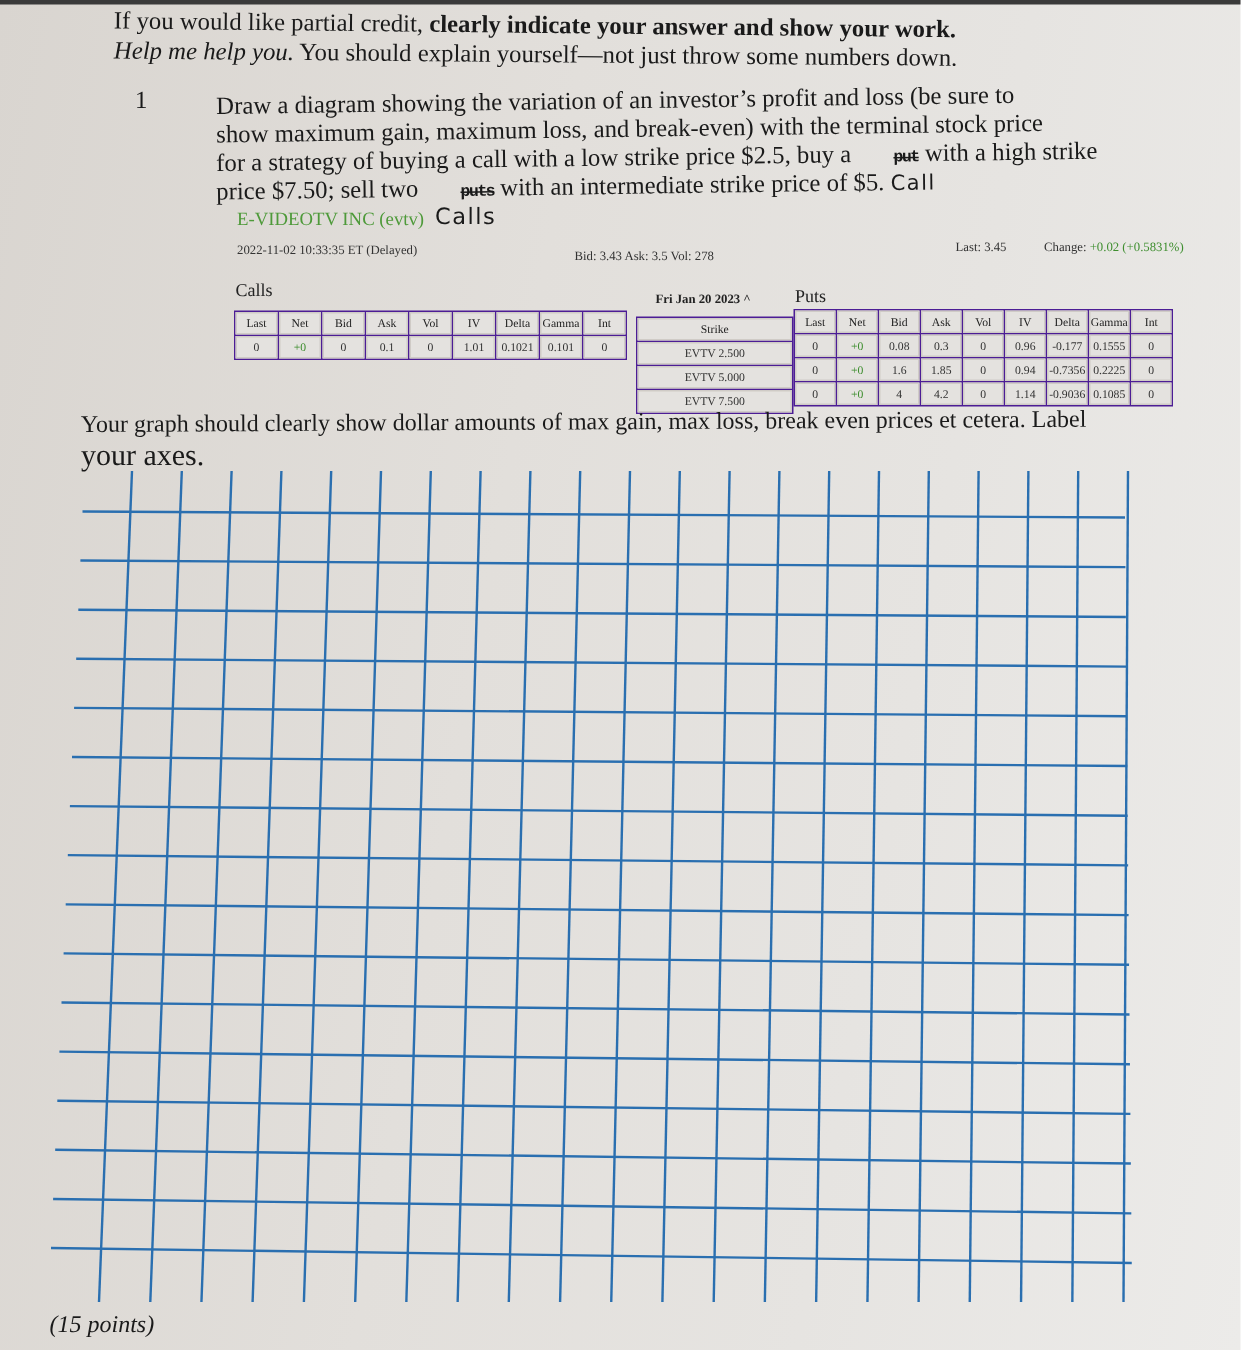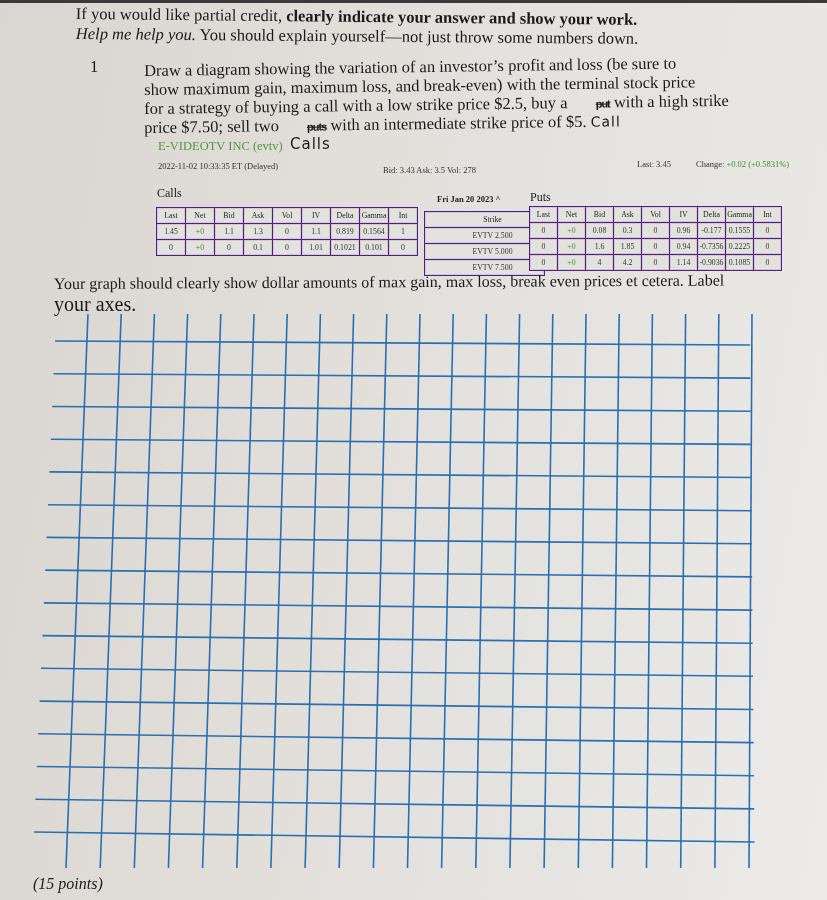--- a/index.html
+++ b/index.html
@@ -11,40 +11,40 @@
     color: #1a1a1a;
   }
   .topbar { position:absolute; left:0; top:0; width:827px; height:3px; background:#3a3a3a; }
   .instr { position:absolute; left:76px; font-size:16.5px; line-height:19px; white-space:nowrap; }
   #instr1 { top:4px; transform: rotate(0.6deg); transform-origin:left top; }
   #instr2 { top:24px; transform: rotate(0.5deg); transform-origin:left top; }
   .bold { font-weight:bold; }
   .ital { font-style:italic; }
   #qnum { position:absolute; left:90px; top:57px; font-size:16.5px; }
   .qline { position:absolute; left:144px; font-size:16.5px; white-space:nowrap; transform: rotate(-0.8deg); transform-origin:left top; }
-  .strike-hand { font-family:Liberation Sans, sans-serif; font-size:11px; font-weight:bold; letter-spacing:-1px; text-decoration: line-through; padding-left: 24px; }
+  .strike-hand { font-family:Liberation Mono, monospace; font-size:11px; font-weight:bold; letter-spacing:-1px; text-decoration: line-through; padding-left: 24px; }
   .hand { font-family:"DejaVu Sans", sans-serif; font-size:14px; letter-spacing:1px; }
   
   .sans { font-family:Liberation Serif, serif; }
   #company { position:absolute; left:158px; top:139px; color:#4e9a3a; font-size:12.5px; }
   #company-hand { position:absolute; left:290px; top:135px; font-family:"DejaVu Sans", sans-serif; font-size:15px; color:#1a1a1a; letter-spacing:1px; }
   #timestamp { position:absolute; left:158px; top:161px; font-size:8.5px; color:#333; }
   #bidaskvol { position:absolute; left:383px; top:165px; font-size:8.5px; color:#333; }
   #last { position:absolute; left:637px; top:159px; font-size:8.5px; color:#333; }
   #change { position:absolute; left:696px; top:159px; font-size:8.5px; color:#333; }
   #change-val { color:#3e8e2f; }
   .panel-title { position:absolute; font-size:12px; color:#222; }
   table.opt { position:absolute; border-collapse:separate; border-spacing:1px; font-size:7.8px; color:#333; background:#4c1d95; }
   table.opt th, table.opt td { background:#e4e2df; border:1px solid #cfcbc6; text-align:center; padding:0; height:13px; font-weight:normal; }
   table.opt th { color:#222; }
   .green { color:#3e8e2f; }
   #calls-table { left:156px; top:207px; }
   #calls-table td, #calls-table th { width:26px; }
   #strike-table { left:424px; top:211px; }
-  #strike-table td, #strike-table th { width:101px;padding-left:16px; }
+  #strike-table td, #strike-table th { width:101px; }
   #puts-table { left:529px; top:206px; }
   #puts-table td, #puts-table th { width:25px; }
   #expiry { position:absolute; left:437px; top:194px; font-size:8.5px; font-weight:bold; color:#222; }
   #graph-instr1 { position:absolute; left:54px; top:275px; font-size:16px; white-space:nowrap; transform: rotate(-0.3deg); transform-origin:left top; }
   #graph-instr2 { position:absolute; left:54px; top:293px; font-size:20px; }
   #grid { position:absolute; left:0; top:0; }
   #points { position:absolute; left:33px; top:875px; font-size:16px; font-style:italic; }
 </style>
 </head>
 <body>
@@ -87,31 +87,20 @@
       <tr>
     <th>Last</th>
     <th>Net</th>
     <th>Bid</th>
     <th>Ask</th>
     <th>Vol</th>
     <th>IV</th>
     <th>Delta</th>
     <th>Gamma</th>
     <th>Int</th>
-  </tr>
-  <tr>
-    <td>1.45</td>
-    <td class="green">+0</td>
-    <td>1.1</td>
-    <td>1.3</td>
-    <td>0</td>
-    <td>1.1</td>
-    <td>0.819</td>
-    <td>0.1564</td>
-    <td>1</td>
   </tr>
   <tr>
     <td>0</td>
     <td class="green">+0</td>
     <td>0</td>
     <td>0.1</td>
     <td>0</td>
     <td>1.01</td>
     <td>0.1021</td>
     <td>0.101</td>

